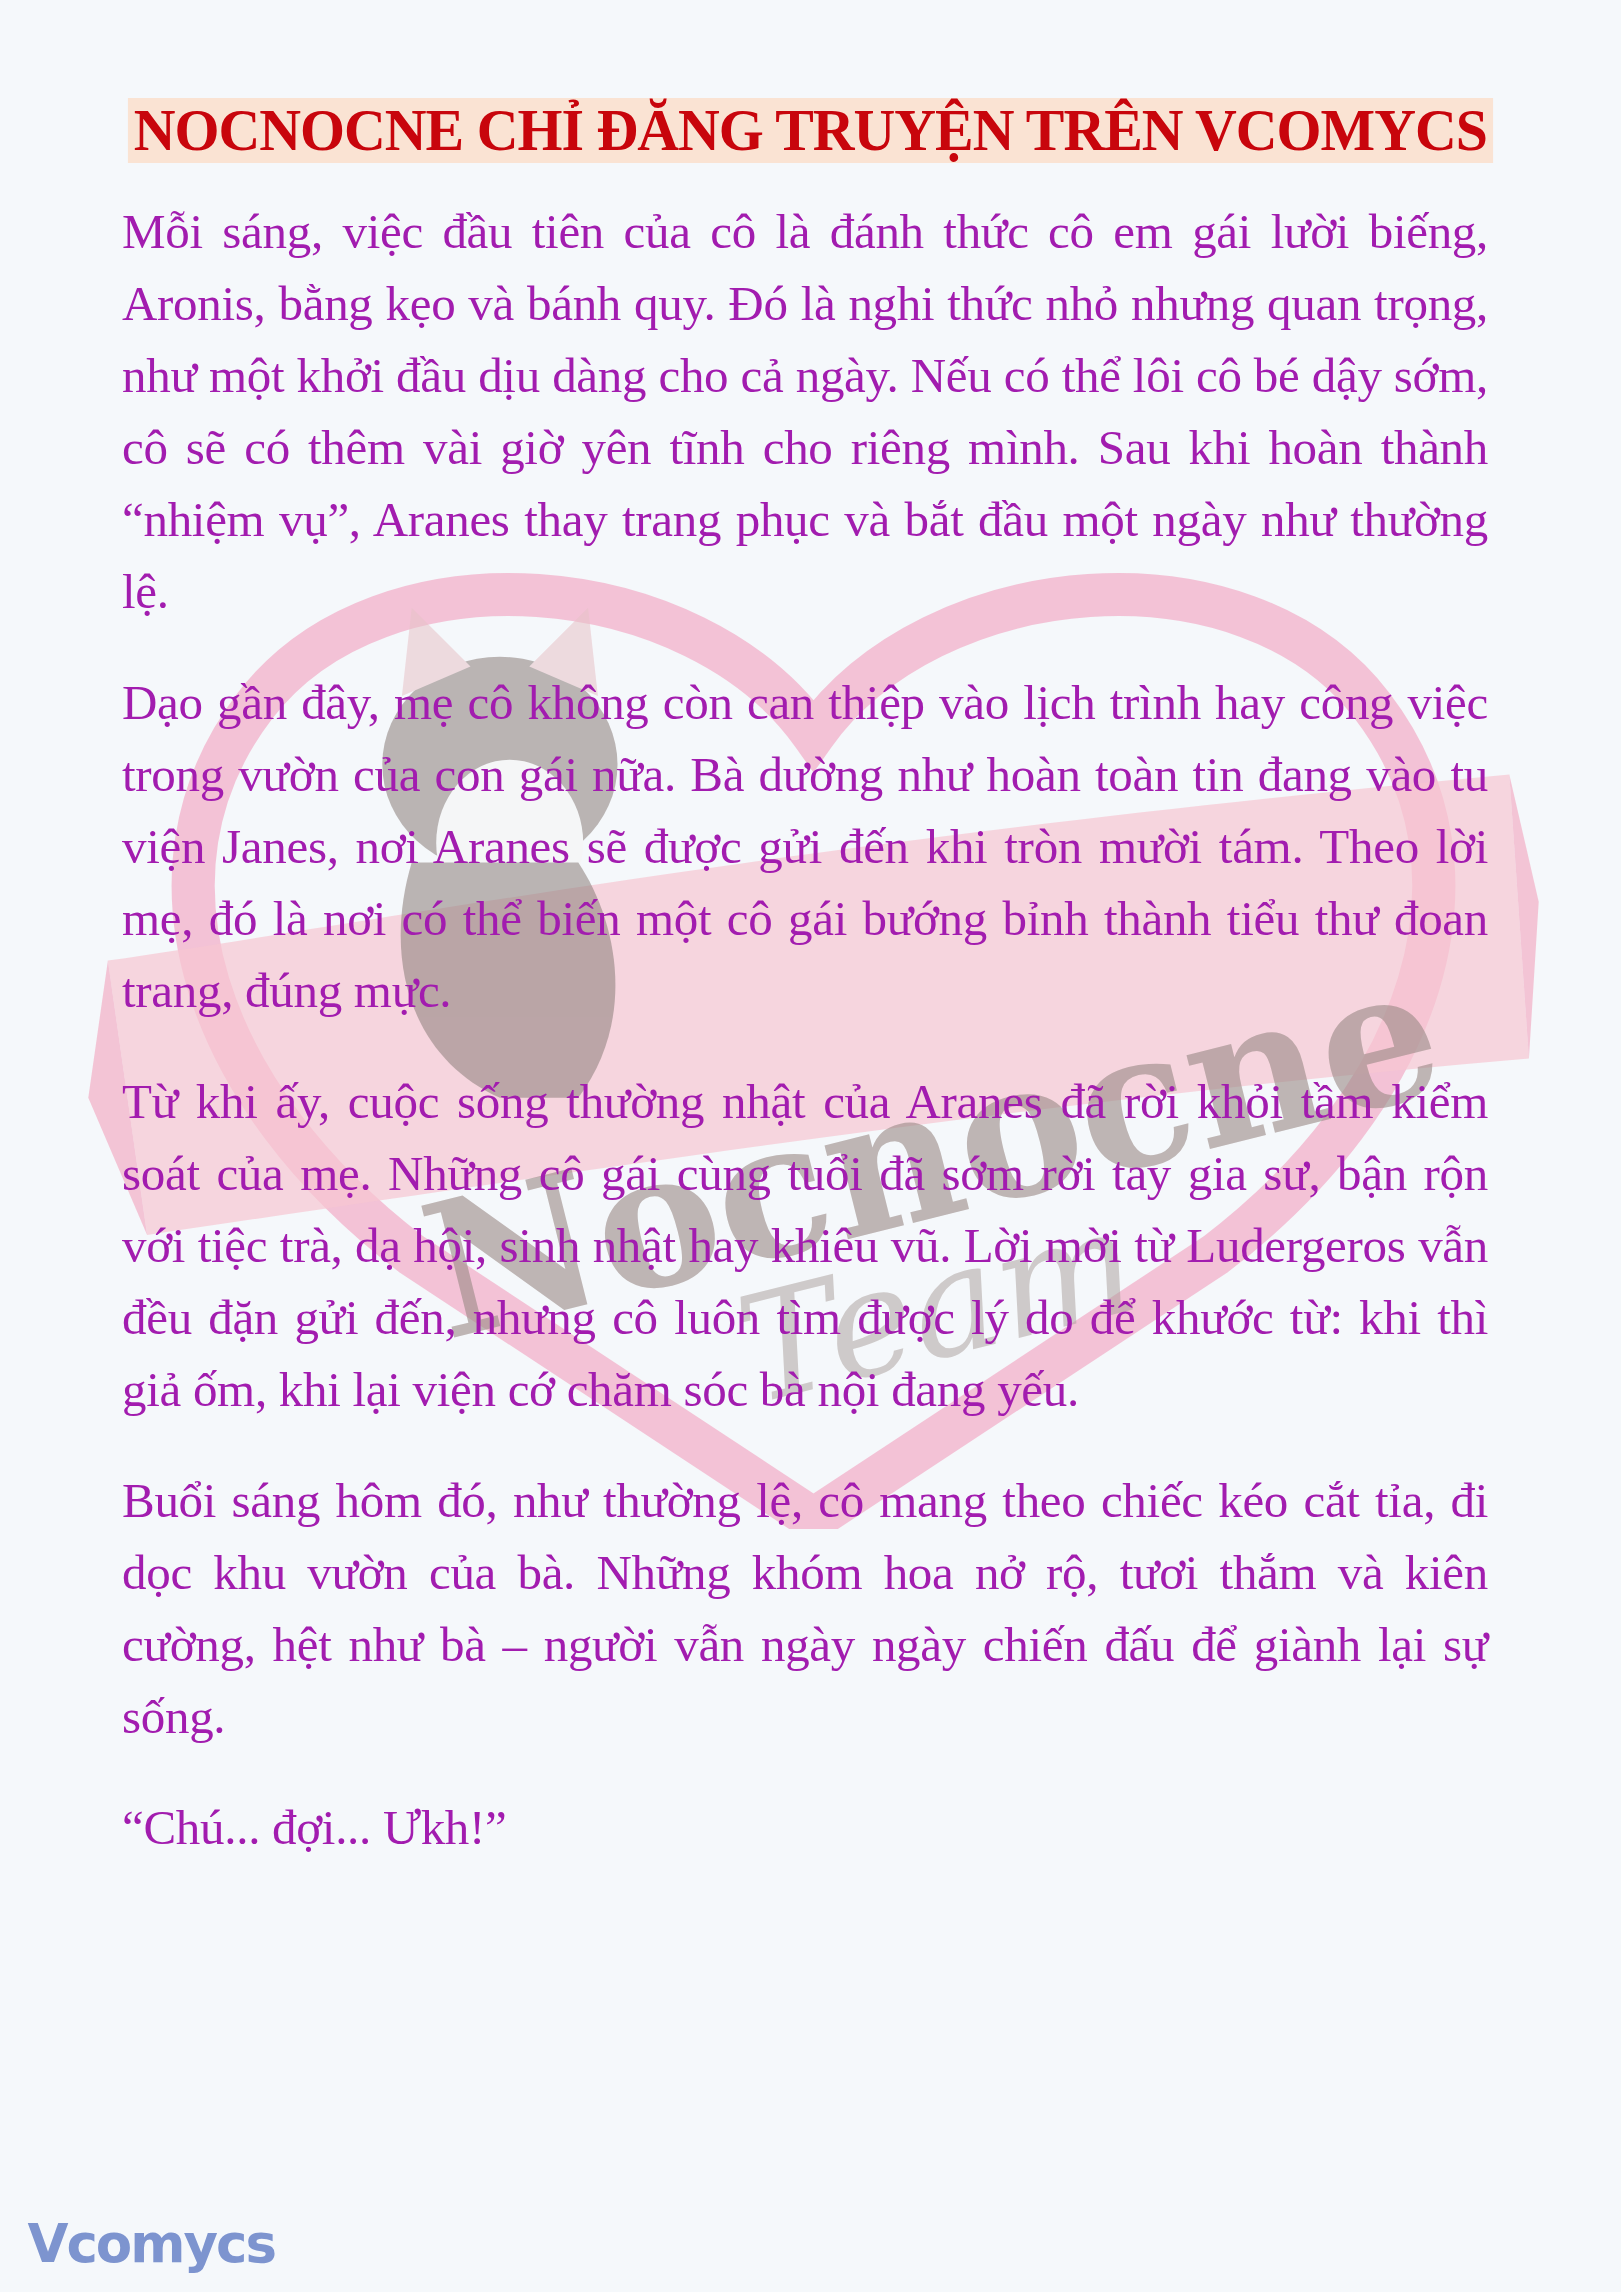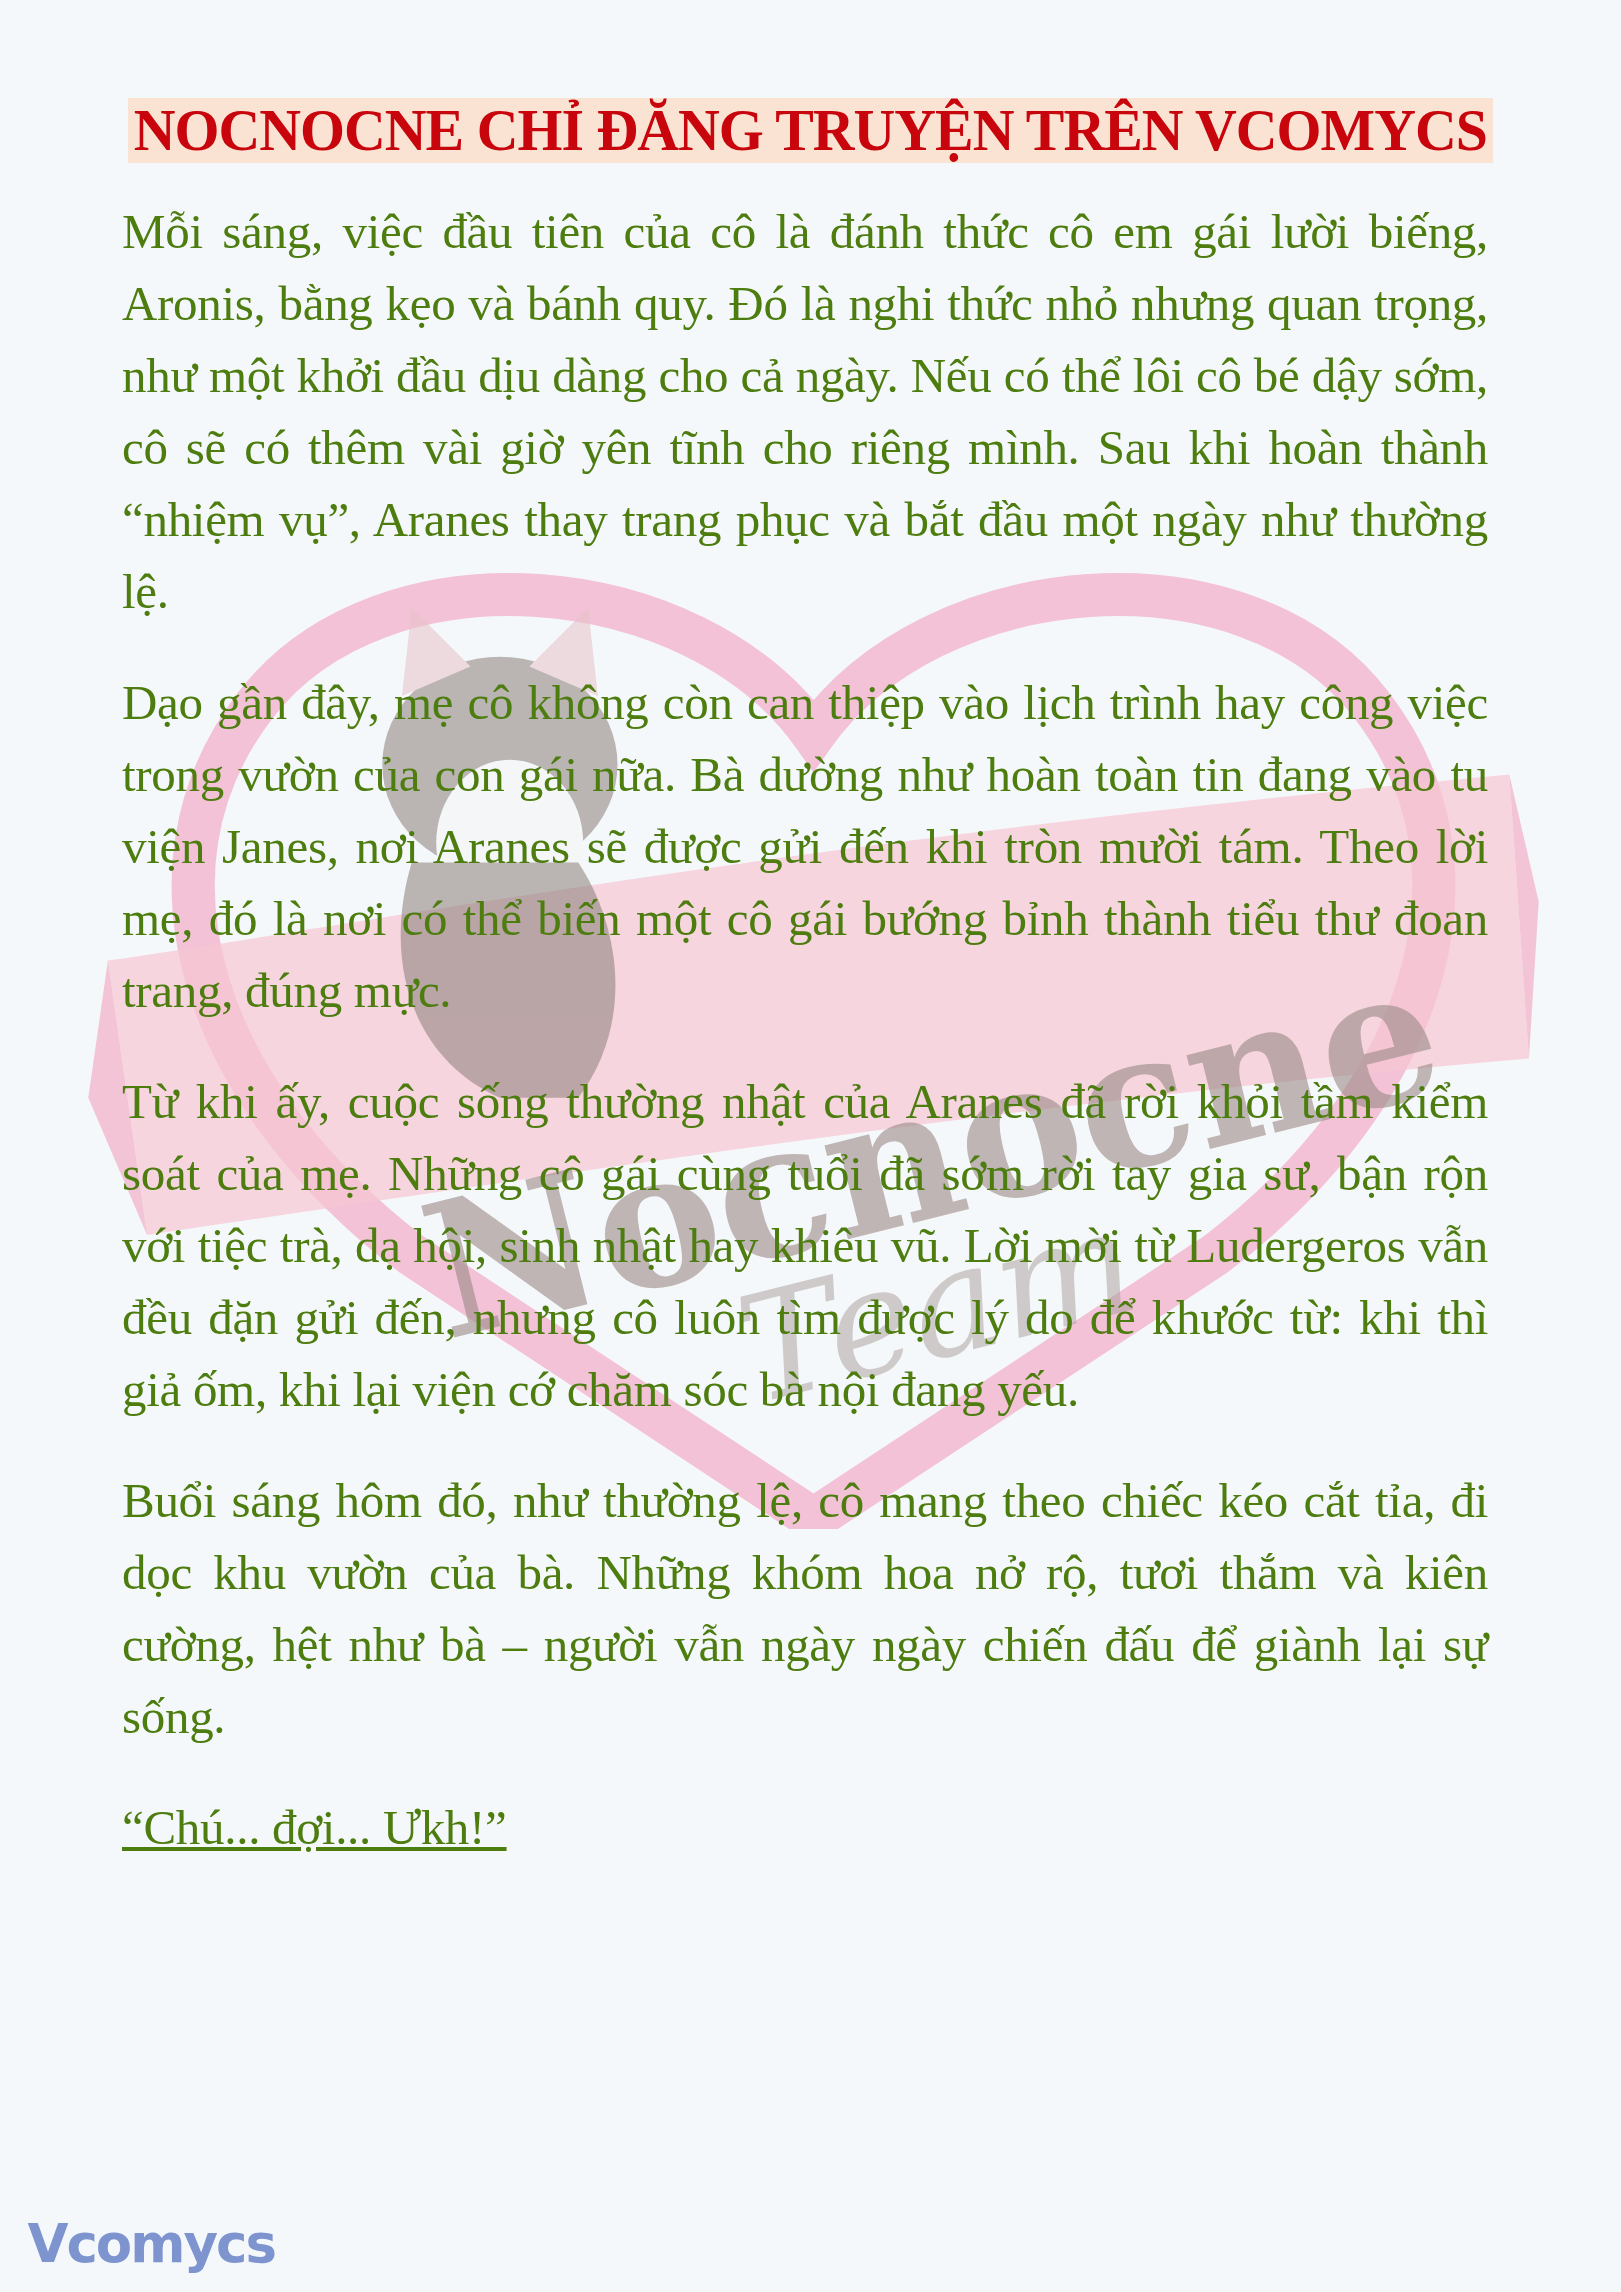--- a/index.html
+++ b/index.html
@@ -49,26 +49,26 @@
     .body-text {
       position: absolute;
       left: 122px;
       top: 196px;
       width: 1382px;
     }
     .para {
       margin: 0 16px 39px 0;
       font-size: 49px;
       line-height: 72px;
-      color: #4d7c0f;
+      color: #a21caf;
       text-align: justify;
       text-align-last: left;
       letter-spacing: -0.3px;
     }
-    .para.last { margin-bottom: 0; text-decoration: underline; }
+    .para.last { margin-bottom: 0; }
     .logo {
       position: absolute;
       left: 27.4px;
       top: 2213px;
       font-family: "DejaVu Sans", sans-serif;
       font-weight: bold;
       font-size: 53px;
       color: #7d94cf;
       letter-spacing: -2px;
     }

